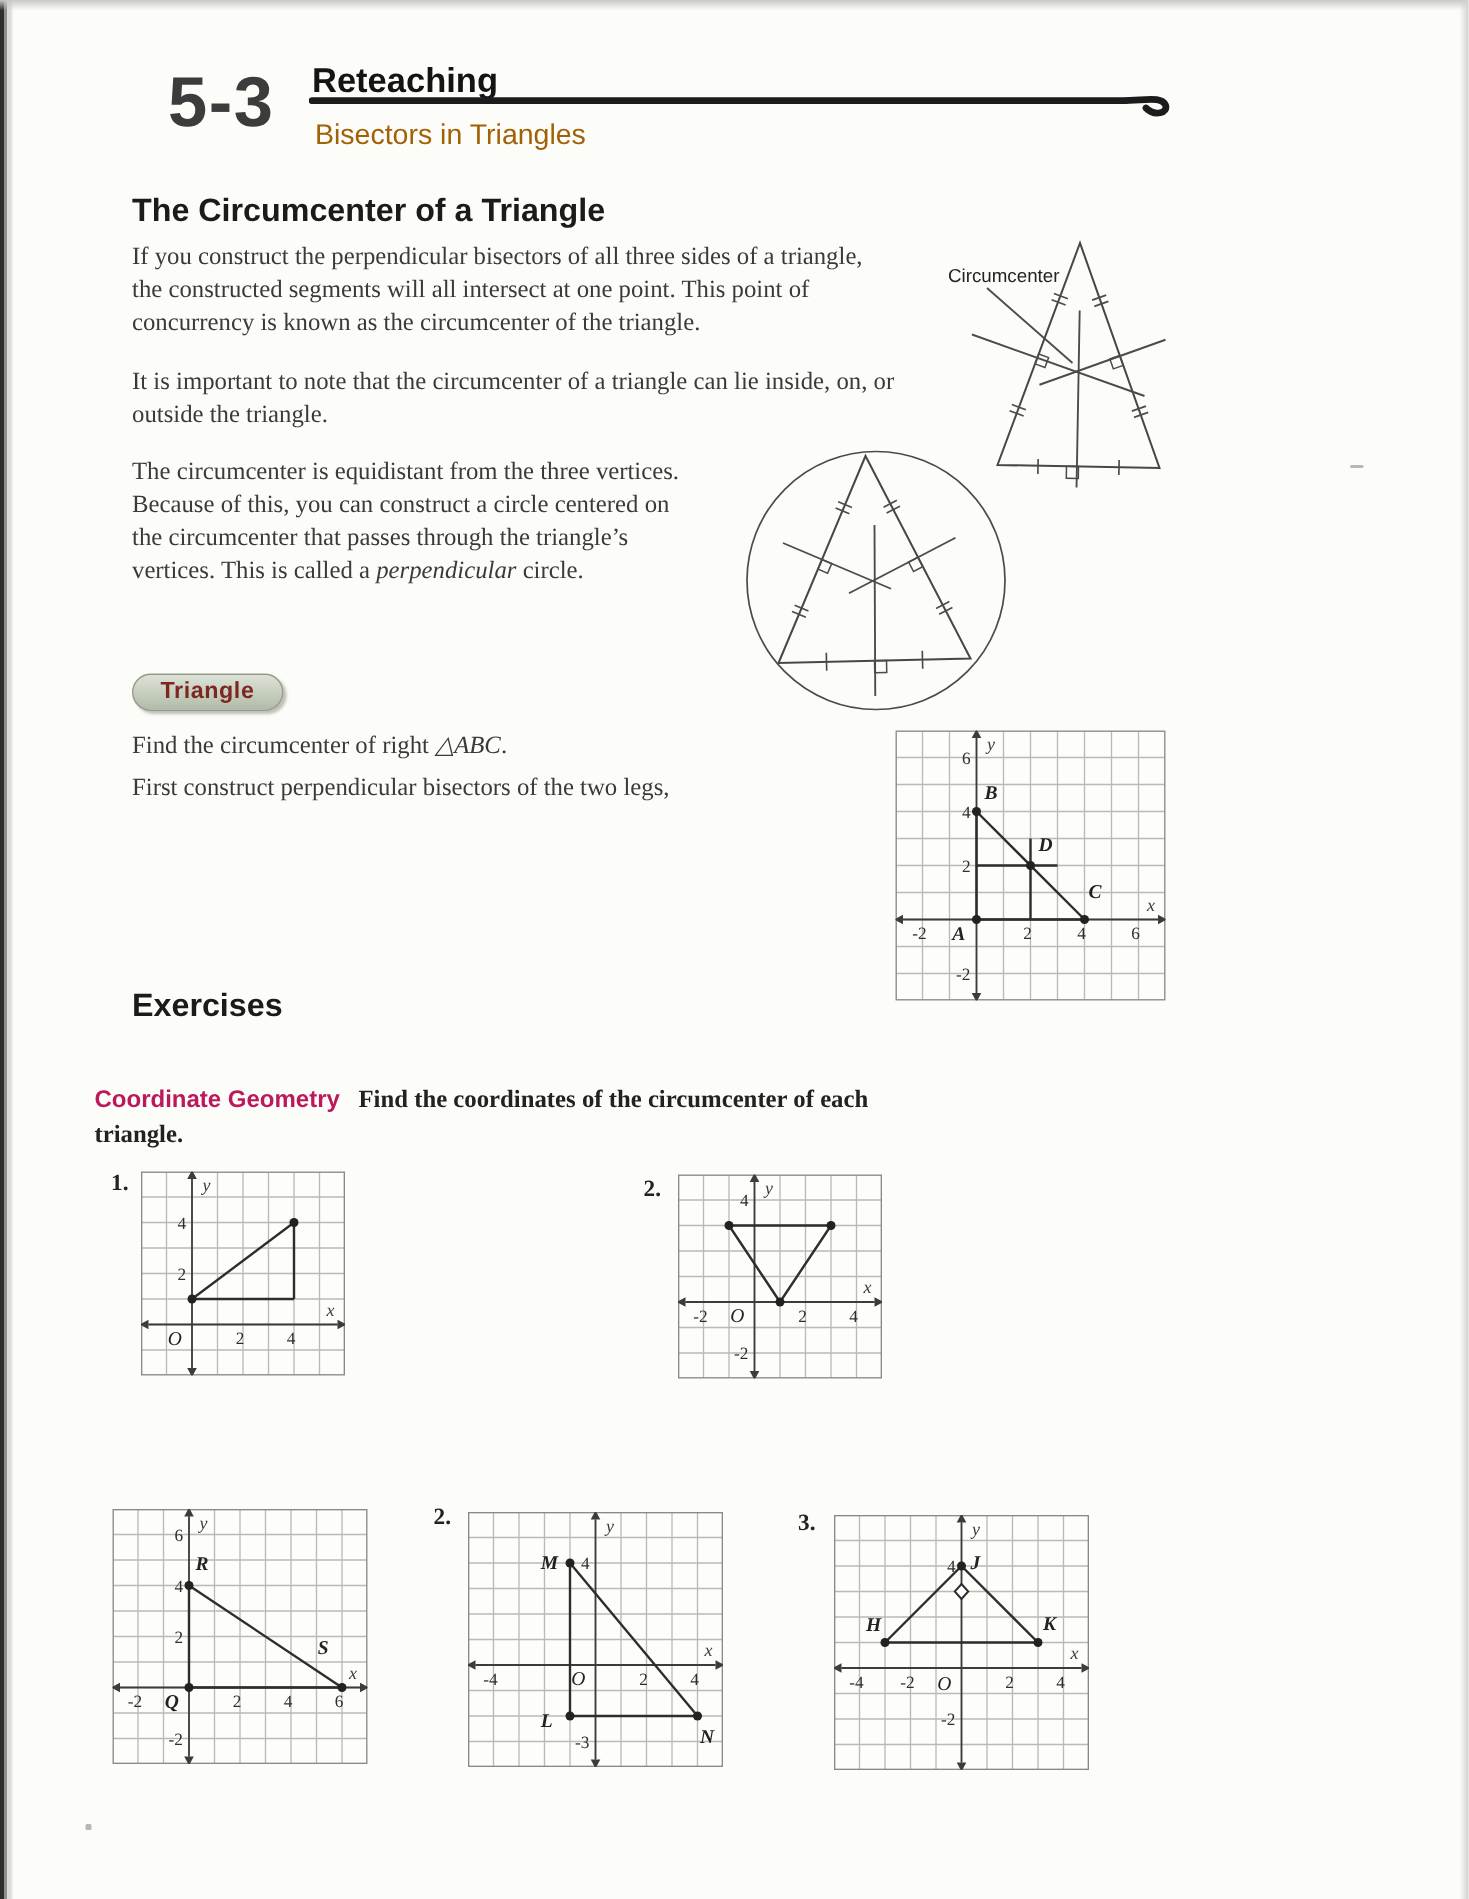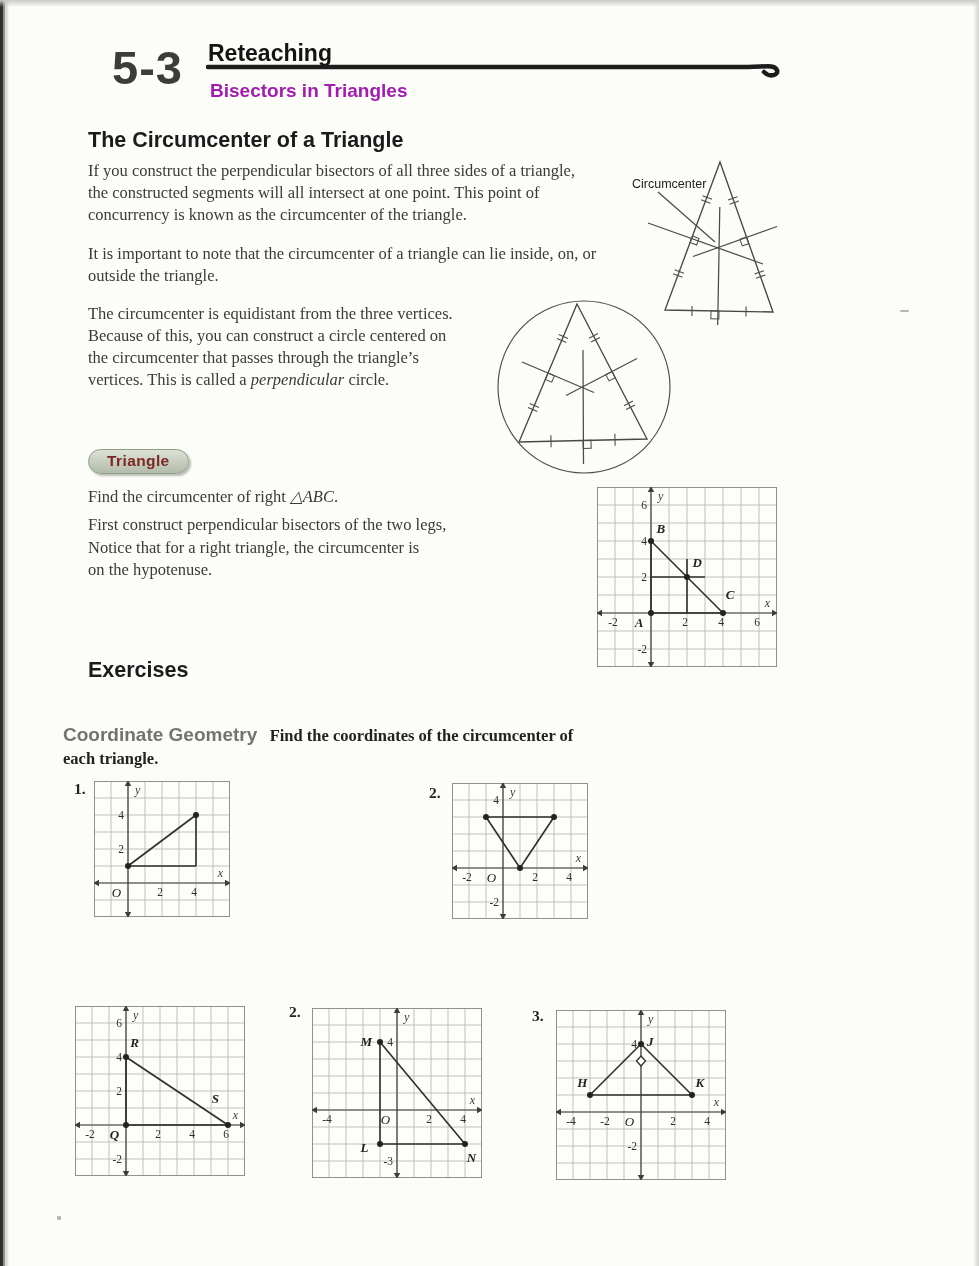--- a/index.html
+++ b/index.html
@@ -9,32 +9,32 @@
   .abs{position:absolute}
   
   .edge-left{left:0;top:0;width:9px;height:1266px;
      background:linear-gradient(90deg,#2e2e2c 0 3px,#8f8f8b 3px 5px,rgba(160,160,155,.35) 5px 7px,rgba(160,160,155,0));}
   .edge-top{left:0;top:0;width:979px;height:7px;background:linear-gradient(#c9c9c5,rgba(200,200,196,0));}
   .edge-right{right:0;top:0;width:6px;height:1266px;background:linear-gradient(270deg,#d2d2ce,rgba(210,210,206,0));}
   .artifact{background:#9a9a95;border-radius:1px;opacity:.7}
   
   .lesson-num{font-family:"Liberation Sans",sans-serif;font-size:47px;font-weight:700;color:#3c3c3c;letter-spacing:1px}
   .head-title{font-family:"Liberation Sans",sans-serif;font-size:23px;font-weight:700;color:#141414}
-  .head-sub{font-family:"Liberation Sans",sans-serif;font-size:19px;font-weight:700;color:#a21caf}
+  .head-sub{font-family:"Liberation Sans",sans-serif;font-size:19px;font-weight:400;color:#a16207}
   .h1{font-family:"Liberation Sans",sans-serif;font-size:21.5px;font-weight:700;color:#1b1b1b}
   .body-text{font-size:16.5px;line-height:1.33;color:#3a3a3a}
   .math{font-style:italic}
   .overbar{font-style:italic;text-decoration:overline}
   
   .badge{display:inline-block;padding:2px 18px 3px;border-radius:13px;
      background:linear-gradient(180deg,#dde2d6,#b2bba9);border:1.5px solid #939c8b;
      box-shadow:2px 2px 2px rgba(110,120,100,.45);
      font-family:"Liberation Sans",sans-serif;font-weight:700;font-size:15.5px;color:#7c2722;letter-spacing:.4px}
   .instruction{font-size:16.5px;font-weight:700;color:#222;line-height:1.35}
-  .instruction .lead{font-family:"Liberation Sans",sans-serif;font-size:19px;color:#737373}
+  .instruction .lead{font-family:"Liberation Sans",sans-serif;font-size:16px;color:#be185d}
   .exnum{font-weight:700;font-size:15.5px;color:#222}
   
   .fig .ln{stroke:#4b4b4b;stroke-width:1.25;fill:none}
   .fig .tri{stroke:#474747;stroke-width:1.35;fill:none}
   .fig .tk{stroke:#4b4b4b;stroke-width:1.1}
   .fig .bx{fill:none;stroke:#4b4b4b;stroke-width:1}
   .figlabel{font-family:"Liberation Sans",sans-serif;font-size:12.5px;fill:#222}
   
   .grid-svg{display:block}
   .grid-svg text{font-family:"Liberation Serif",serif}
@@ -142,24 +142,20 @@
   </svg>
 
   <div class="abs" style="left:88px;top:449px">
     <span class="badge">Triangle</span>
   </div>
 
   <div class="abs body-text" style="left:88px;top:486px;width:500px">
     <p style="margin-bottom:6px"><span>Find the circumcenter of right </span><span class="math">△ABC</span><span>.</span></p>
     <p style="margin-bottom:1px">
       <span style="display:block">First construct perpendicular bisectors of the two legs,</span>
-    </p>
-    <p>
-      <span style="display:block">Notice that for a right triangle, the circumcenter is</span>
-      <span style="display:block">on the hypotenuse.</span>
     </p>
   </div>
 
   <div class="abs" style="left:597px;top:487px">
       <svg class="grid-svg" width="180" height="180" viewBox="0 0 180 180">
         <rect width="180" height="180" fill="#fdfdfa"></rect>
         <path d="M0 0 V180 M18 0 V180 M36 0 V180 M54 0 V180 M72 0 V180 M90 0 V180 M108 0 V180 M126 0 V180 M144 0 V180 M162 0 V180 M180 0 V180 M0 180 H180 M0 162 H180 M0 144 H180 M0 126 H180 M0 108 H180 M0 90 H180 M0 72 H180 M0 54 H180 M0 36 H180 M0 18 H180 M0 0 H180 " stroke="#b7bcb6" stroke-width="0.9" fill="none"></path>
         <rect x="0.45" y="0.45" width="179.1" height="179.1" stroke="#868b85" stroke-width="0.9" fill="none"></rect>
         <line x1="5" y1="126" x2="175" y2="126" stroke="#3c3c3c" stroke-width="1.2"></line>
         <line x1="54" y1="5" x2="54" y2="175" stroke="#3c3c3c" stroke-width="1.2"></line>

